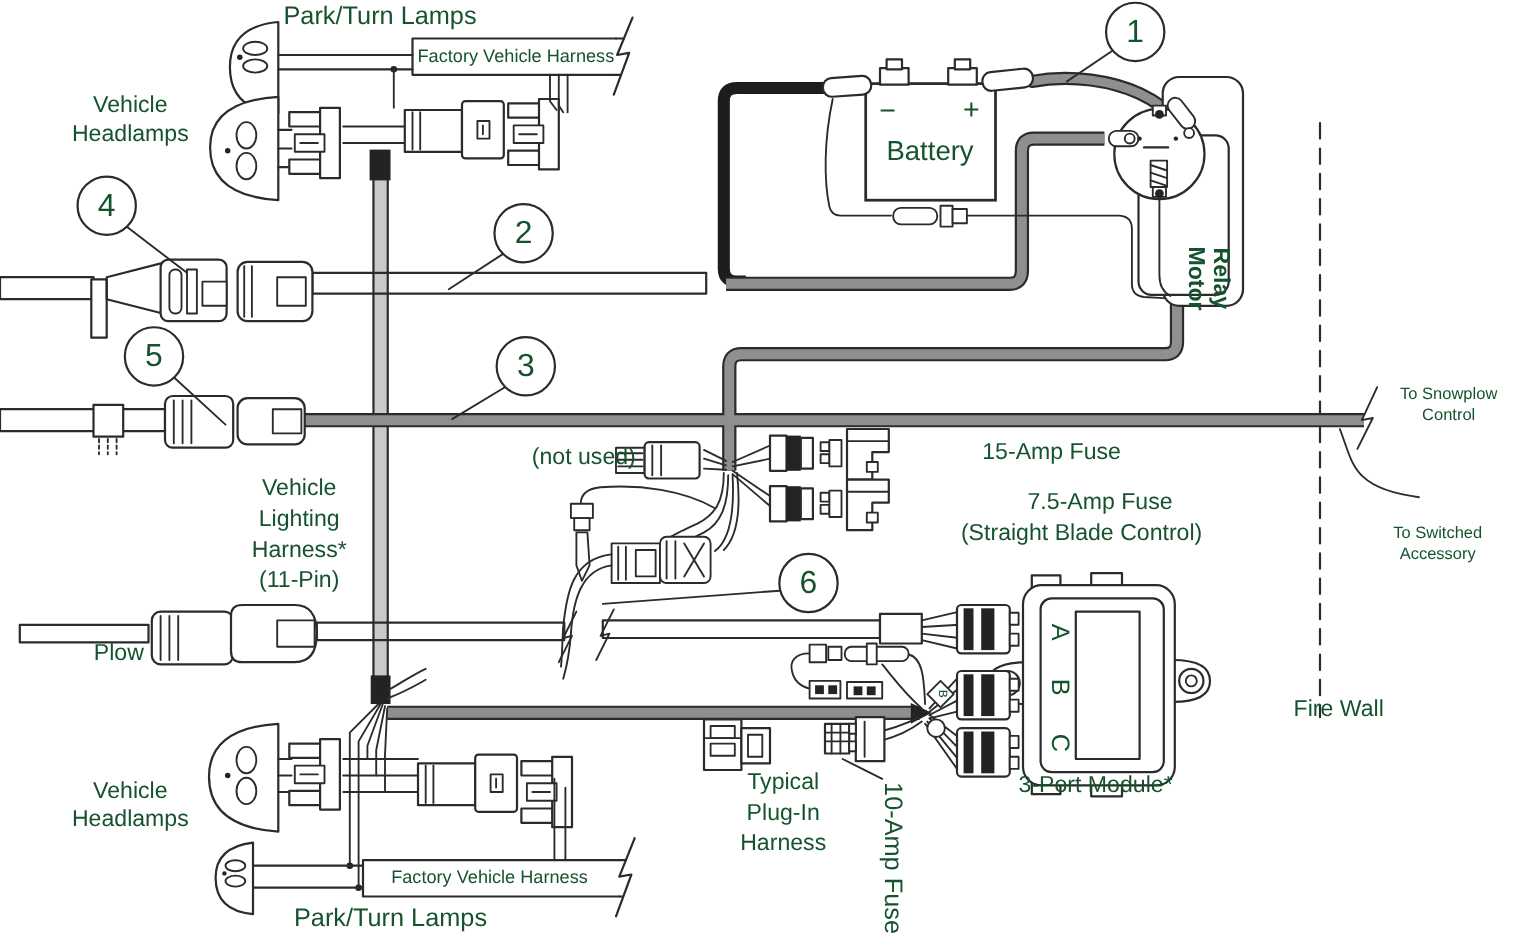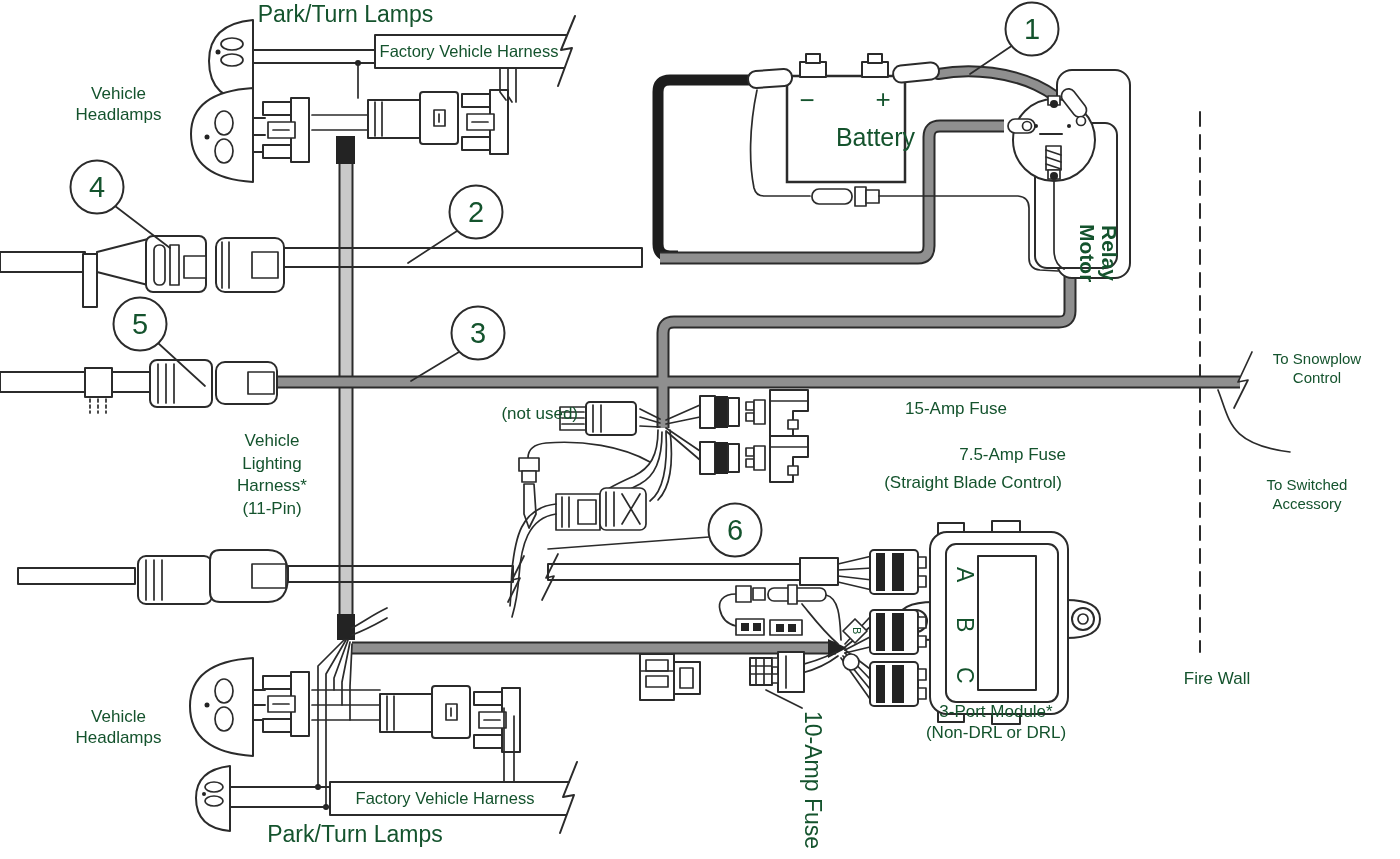--- a/index.html
+++ b/index.html
@@ -10,21 +10,21 @@
   .thin{stroke-width:1.7}
   .fw{fill:#ffffff}
   .fb{fill:#232323;stroke:none}
   .wire-dk{fill:none;stroke:#2b2b2b;stroke-width:13;stroke-linecap:butt;stroke-linejoin:round}
   .wire-gy{fill:none;stroke:#8f8f8f;stroke-width:9;stroke-linecap:butt;stroke-linejoin:round}
   .wire-dk2{fill:none;stroke:#2b2b2b;stroke-width:12;stroke-linecap:round;stroke-linejoin:round}
   .wire-gy2{fill:none;stroke:#8f8f8f;stroke-width:8;stroke-linecap:round;stroke-linejoin:round}
   .trunk-dk{fill:none;stroke:#2b2b2b;stroke-width:15;stroke-linecap:butt}
   .trunk-gy{fill:none;stroke:#c9c9c9;stroke-width:11;stroke-linecap:butt}
   .blk{fill:none;stroke:#1d1d1d;stroke-width:11;stroke-linecap:butt;stroke-linejoin:round}
-  .lbl{position:absolute;text-align:center;line-height:1.25;font-size:17px;white-space:nowrap}
+  .lbl{position:absolute;text-align:center;line-height:1.25;font-size:21px;white-space:nowrap}
   .lbl span{display:block}
   .vert{writing-mode:vertical-lr;white-space:nowrap}
   .callout-num{position:absolute;width:54px;height:54px;display:flex;align-items:center;
                justify-content:center;font-size:29px;}
 </style>
 </head>
 <body>
 
 <div id="stage">
 
@@ -365,68 +365,73 @@
 
 <div class="lbl" style="left:376px;top:41px;width:186px;font-size:16.5px">Factory Vehicle Harness</div>
 
 <div class="lbl" style="left:36px;top:83px;width:165px">
   <span>Vehicle</span>
   <span>Headlamps</span>
 </div>
 
 <div class="lbl" style="left:792px;top:84px;width:30px;font-size:26px">−</div>
 <div class="lbl" style="left:868px;top:83px;width:30px;font-size:26px">+</div>
-<div class="lbl" style="left:824px;top:122px;width:103px;font-size:25px">Battery</div>
+<div class="lbl" style="left:794px;top:122px;width:103px;font-size:25px">Battery</div>
 
 <div class="lbl vert" style="left:1074px;top:183px;height:140px;font-size:21px;font-weight:700">Motor</div>
 <div class="lbl vert" style="left:1096px;top:183px;height:140px;font-size:21px;font-weight:700">Relay</div>
 
 <div class="lbl" style="left:1238px;top:350px;width:158px;font-size:15px">
   <span>To Snowplow</span>
   <span>Control</span>
 </div>
 
 <div class="lbl" style="left:1228px;top:476px;width:158px;font-size:15px">
   <span>To Switched</span>
   <span>Accessory</span>
 </div>
 
-<div class="lbl" style="left:1162px;top:668px;width:110px">Fire Wall</div>
+<div class="lbl" style="left:1162px;top:632px;width:110px">Fire Wall</div>
 
 <div class="lbl" style="left:450px;top:403px;width:128px;text-align:right">(not used)</div>
 
 <div class="lbl" style="left:846px;top:398px;width:220px;text-align:center">15-Amp Fuse</div>
 <div class="lbl" style="left:846px;top:444px;width:220px;text-align:right">7.5-Amp Fuse</div>
-<div class="lbl" style="left:828px;top:472px;width:290px;text-align:center">(Straight Blade Control)</div>
+<div class="lbl" style="left:803px;top:472px;width:290px;text-align:right">(Straight Blade Control)</div>
 
 <div class="lbl" style="left:198px;top:430px;width:148px;line-height:1.33">
   <span>Vehicle</span>
   <span>Lighting</span>
   <span>Harness*</span>
   <span>(11-Pin)</span>
 </div>
 
 <div class="lbl" style="left:2px;top:581px;width:212px">
+  <span>Plow</span>
 </div>
 
 <div class="lbl" style="left:36px;top:706px;width:165px">
   <span>Vehicle</span>
   <span>Headlamps</span>
 </div>
 
 <div class="lbl" style="left:240px;top:820px;width:230px;font-size:23px">Park/Turn Lamps</div>
 
 <div class="lbl" style="left:332px;top:788px;width:226px;font-size:16.5px">Factory Vehicle Harness</div>
 
+<div class="lbl" style="left:656px;top:697px;width:112px;line-height:1.33">
+  <span>Typical</span>
+  <span>Plug-In</span>
+  <span>Harness</span>
+</div>
 
 <div class="lbl vert" style="left:798px;top:701px;height:158px;font-size:23px">10-Amp Fuse</div>
 
 <div class="lbl" style="left:862px;top:701px;width:268px">
   <span>3-Port Module*</span>
-  <span>(Non-DRL or DRL)</span>
 </div>
 
 <div class="lbl vert" style="left:950px;top:560px;height:30px;font-size:23px">A</div>
 <div class="lbl vert" style="left:950px;top:610px;height:30px;font-size:23px">B</div>
 <div class="lbl vert" style="left:950px;top:660px;height:30px;font-size:23px">C</div>
 <div class="lbl vert" style="left:849px;top:624px;height:14px;font-size:11px">B</div>
 
 <div class="callout-num" style="left:1005px;top:2px">1</div>
 <div class="callout-num" style="left:449px;top:185px">2</div>
 <div class="callout-num" style="left:451px;top:306px">3</div>

